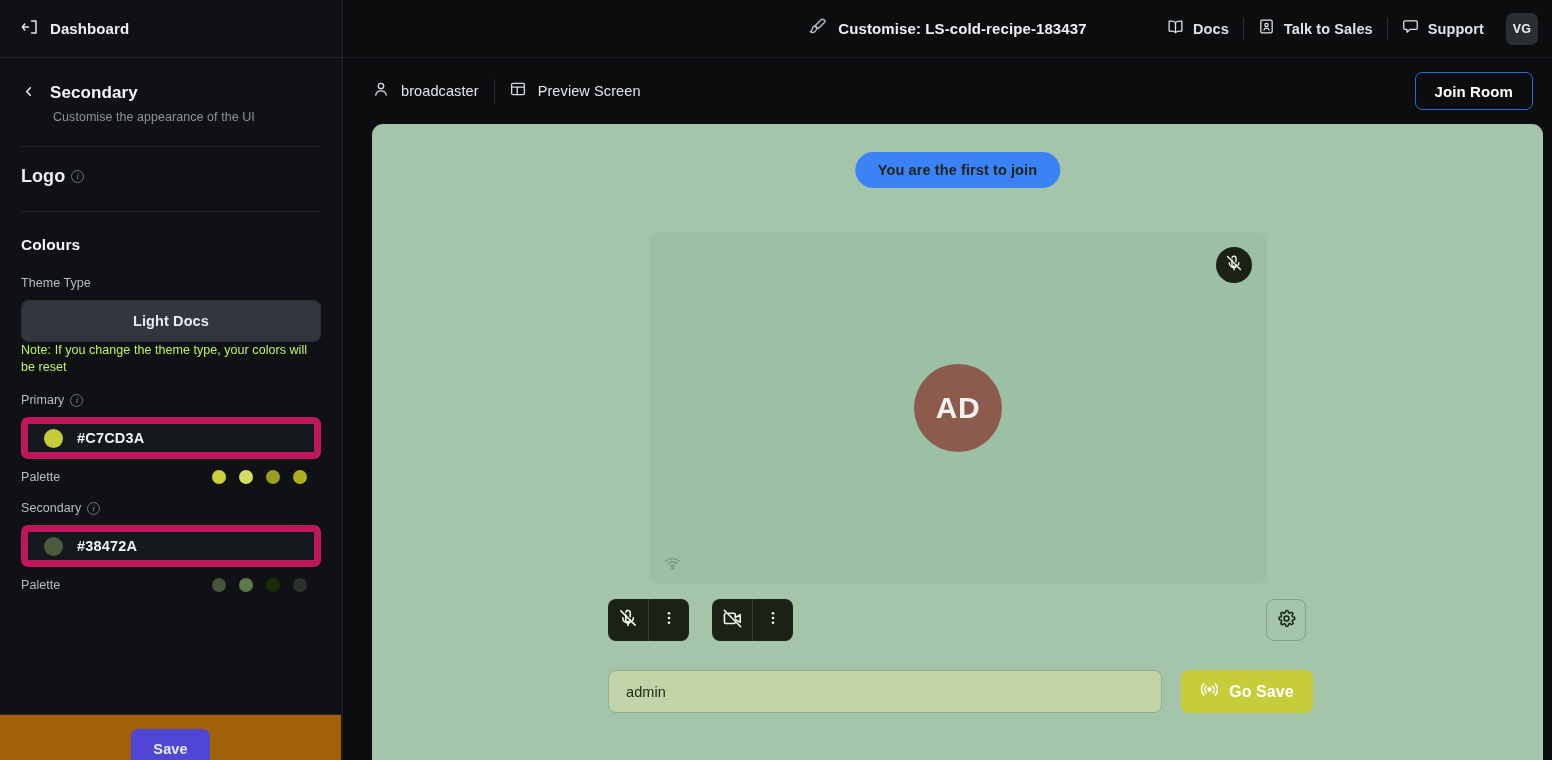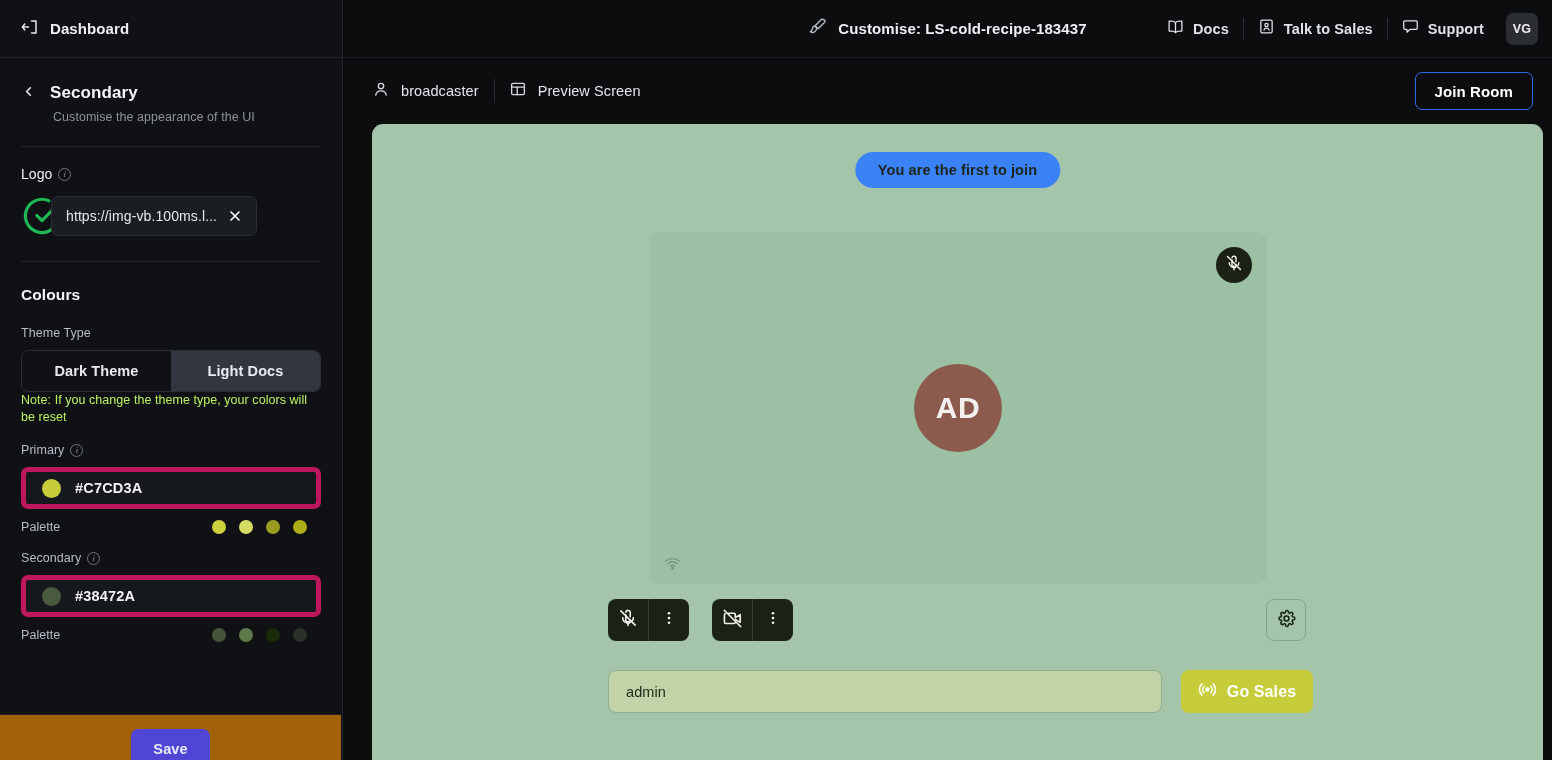--- a/index.html
+++ b/index.html
@@ -43,21 +43,21 @@
   .sb-divider { height: 1px; background: #22262B; margin: 22px 21px 0 21px; }
 
   .sec { padding: 0 21px; }
   .sec-title {
     font-size: 15.5px; font-weight: bold; color: #F2F4F7;
     letter-spacing: .1px;
   }
   .field-label {
     font-size: 12.5px; color: #B6BDC6; letter-spacing: .05px;
   }
-  .field-label.bold { font-weight: normal; color: #EDEFF2; font-size: 14px; }
+  .field-label.bold { font-weight: bold; color: #EDEFF2; font-size: 18px; }
   .lbl-row { display: flex; align-items: center; gap: 6px; }
   .info-i {
     width: 13px; height: 13px; border-radius: 50%;
     border: 1px solid #6E757E; color: #8C939C;
     font-size: 9px; line-height: 11px; text-align: center;
     font-family: "Liberation Serif", serif; font-style: italic;
     flex: 0 0 13px;
   }
 
   .logo-row { display: flex; align-items: center; margin-top: 13px; }
@@ -91,21 +91,21 @@
     background: transparent;
   }
   .seg-btn.active { background: #31363F; }
   .note {
     font-size: 12.5px; color: #bef264; 
     line-height: 17px; letter-spacing: .05px;
   }
 
   .color-box {
     margin-top: 10px; height: 42px;
-    background: #15181C; border: 5px solid #be185d; border-radius: 7px;
+    background: #15181C; border: 7px solid #be185d; border-radius: 7px;
     display: flex; align-items: center; padding-left: 16px; gap: 14px;
     cursor: pointer;
   }
   .swatch-lg { width: 19px; height: 19px; border-radius: 50%; flex: 0 0 19px; }
   .hex { font-size: 14.5px; font-weight: bold; color: #F0F2F5; letter-spacing: .2px; }
 
   .palette-row {
     display: flex; align-items: center; justify-content: space-between;
     margin-top: 11px;
   }
@@ -289,47 +289,30 @@
         <div class="sb-head-sub">Customise the appearance of the UI</div>
       </div>
 
       <div class="sb-divider"></div>
 
       <div class="sec" style="margin-top:19px;">
         <div class="lbl-row">
           <span class="field-label bold">Logo</span>
           <span class="info-i">i</span>
         </div>
-        <div class="logo-row">
-          <span class="check-circle">
-            <svg width="42" height="42" viewBox="0 0 24 24" fill="none" stroke="#1DB954" stroke-width="1.8" stroke-linecap="round" stroke-linejoin="round">
-              <path d="M21.5 11.2V12a9.5 9.5 0 1 1-5.6-8.7"></path>
-              <path d="M22 4.5L12 14.6l-3-3"></path>
-            </svg>
-          </span>
-          <div class="url-pill">
-            <span class="url-text">https://img-vb.100ms.l...</span>
-            <span class="x-btn">
-              <svg width="16" height="16" viewBox="0 0 24 24" fill="none" stroke="#FFFFFF" stroke-width="2.4" stroke-linecap="round">
-                <path d="M18 6L6 18M6 6l12 12"></path>
-              </svg>
-            </span>
-          </div>
-        </div>
       </div>
 
       <div class="sb-divider" style="margin-top:24px;"></div>
 
       <div class="sec" style="margin-top:24px;">
         <div class="sec-title">Colours</div>
 
         <div style="margin-top:22px;" class="field-label">Theme Type</div>
 
         <div class="seg">
-          <div class="seg-btn">Dark Theme</div>
           <div class="seg-btn active">Light Docs</div>
         </div>
 
         <div class="note">Note: If you change the theme type, your colors will be reset</div>
 
         <div class="lbl-row" style="margin-top:17px;">
           <span class="field-label">Primary</span>
           <span class="info-i">i</span>
         </div>
         <div class="color-box">
@@ -530,19 +513,19 @@
       <div class="bottom-row">
         <div class="name-input" placeholder="Enter name">admin</div>
         <div class="golive-btn">
           <span>
             <svg width="19" height="19" viewBox="0 0 24 24" fill="none" stroke="#FFFFFF" stroke-width="1.9" stroke-linecap="round" stroke-linejoin="round">
               <circle cx="12" cy="12" r="1.9" fill="#FFFFFF"></circle>
               <path d="M7.8 7.8a6 6 0 0 0 0 8.4M16.2 16.2a6 6 0 0 0 0-8.4"></path>
               <path d="M4.9 4.9a10 10 0 0 0 0 14.2M19.1 19.1a10 10 0 0 0 0-14.2"></path>
             </svg>
           </span>
-          <span class="golive-label">Go Sales</span>
+          <span class="golive-label">Go Save</span>
         </div>
       </div>
 
     </div>
   </section>
 </div>
 
 </body></html>

